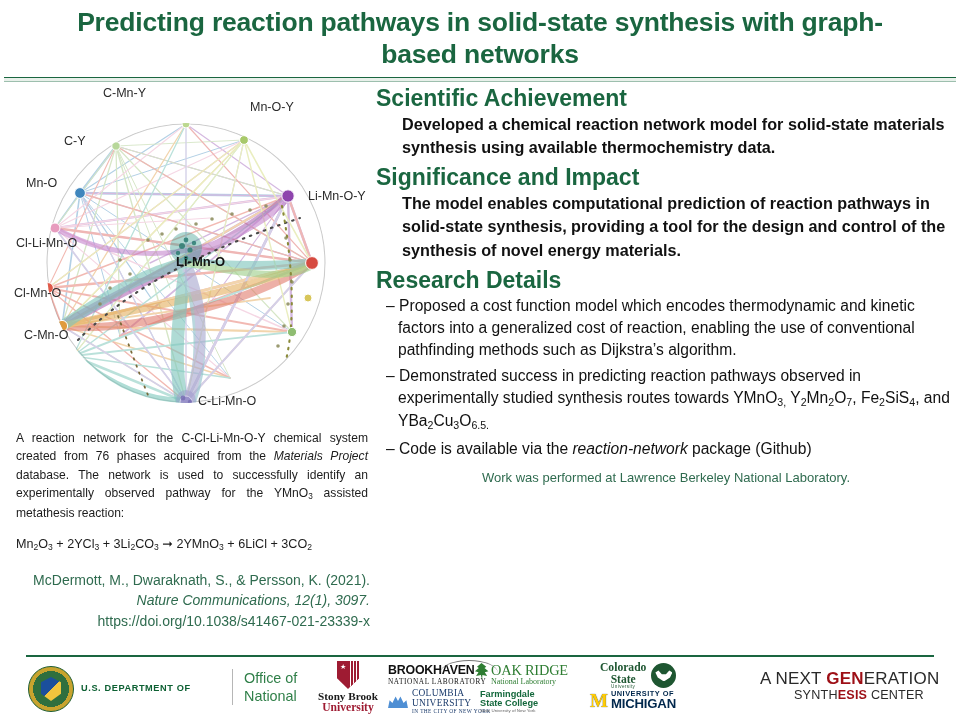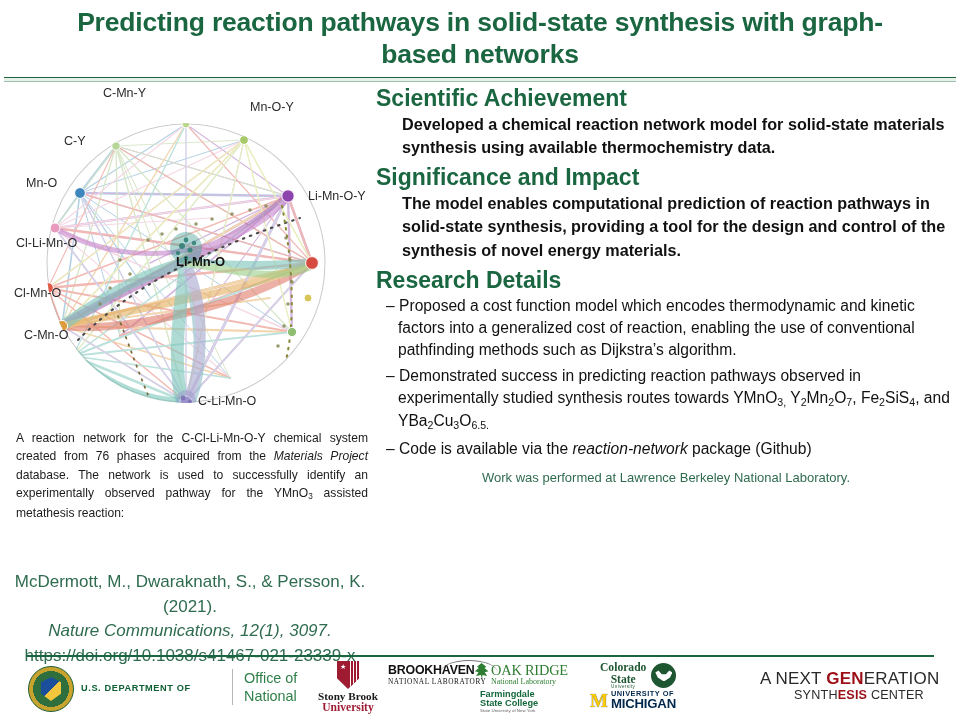--- a/index.html
+++ b/index.html
@@ -87,22 +87,22 @@
     left: 16px; top: 452px;
     width: 352px;
     font-size: 12.6px;
     color: #1c1c1c;
     font-family: "Liberation Sans", sans-serif;
   }
   #citation {
     position: absolute;
     left: 10px; top: 486px;
     width: 360px;
-    text-align: center;
-    font-size: 17px;
+    text-align: right;
+    font-size: 14px;
     line-height: 1.45;
     color: #2f6b4f;
     font-family: "Liberation Sans", sans-serif;
   }
   #citation .ital { font-style: italic; }
 
   
   #right-col {
     position: absolute;
     left: 376px; top: 86px;
@@ -478,20 +478,23 @@
     <div class="node-label" style="left:14px;  top:198px;">Cl-Mn-O</div>
     <div class="node-label" style="left:24px;  top:240px;">C-Mn-O</div>
     <div class="node-label" style="left:198px; top:306px;">C-Li-Mn-O</div>
     <div class="node-label center" style="left:176px; top:166px;">Li-Mn-O</div>
   </div>
 
   <div id="figure-caption">
     <span>A reaction network for the C-Cl-Li-Mn-O-Y chemical system created from 76 phases acquired from the </span><span class="ital">Materials Project</span><span> database. The network is used to successfully identify an experimentally observed pathway for the YMnO</span><sub>3</sub><span> assisted metathesis reaction:</span>
   </div>
 
+  <div id="reaction-equation">
+    Mn<sub>2</sub>O<sub>3</sub> + 2YCl<sub>3</sub> + 3Li<sub>2</sub>CO<sub>3</sub> <span>➞</span> 2YMnO<sub>3</sub> + 6LiCl + 3CO<sub>2</sub>
+  </div>
 
   <div id="citation">
     <div>McDermott, M., Dwaraknath, S., &amp; Persson, K. (2021).</div>
     <div class="ital">Nature Communications, 12(1), 3097.</div>
     <div>https://doi.org/10.1038/s41467-021-23339-x</div>
   </div>
 </div>
 
 <div id="right-col">
 
@@ -541,20 +544,27 @@
     <div id="sb-t1">Stony Brook</div>
     <div id="sb-t2">University</div>
   </div>
 
   <div class="logo" id="logo-bnl">
     <div id="bnl-swoosh"></div>
     <div id="bnl-t1">BROOKHAVEN</div>
     <div id="bnl-t2">NATIONAL LABORATORY</div>
   </div>
 
+  <div class="logo" id="logo-columbia">
+    <div id="col-crown"></div>
+    <div id="col-words">
+      <div id="col-t1">COLUMBIA UNIVERSITY</div>
+      <div id="col-t2">IN THE CITY OF NEW YORK</div>
+    </div>
+  </div>
 
   <div class="logo" id="logo-ornl">
     <div id="ornl-leaf"></div>
     <div id="ornl-words">
       <div id="ornl-t1">OAK RIDGE</div>
       <div id="ornl-t2">National Laboratory</div>
     </div>
   </div>
 
   <div class="logo" id="logo-farm">

